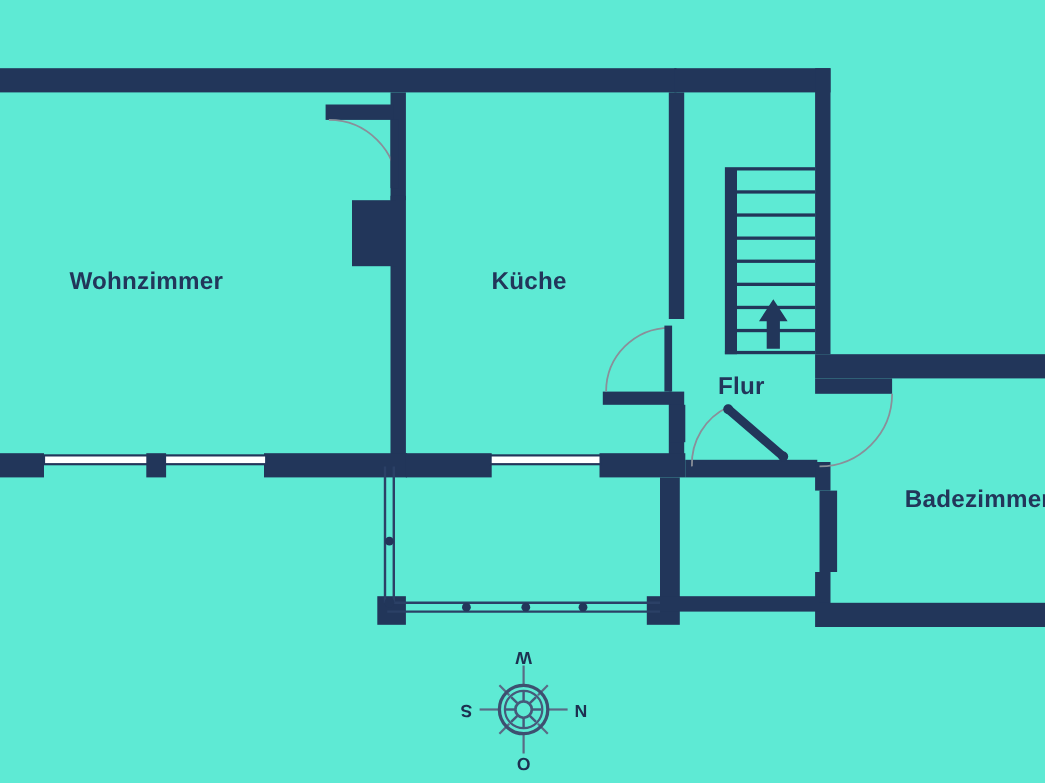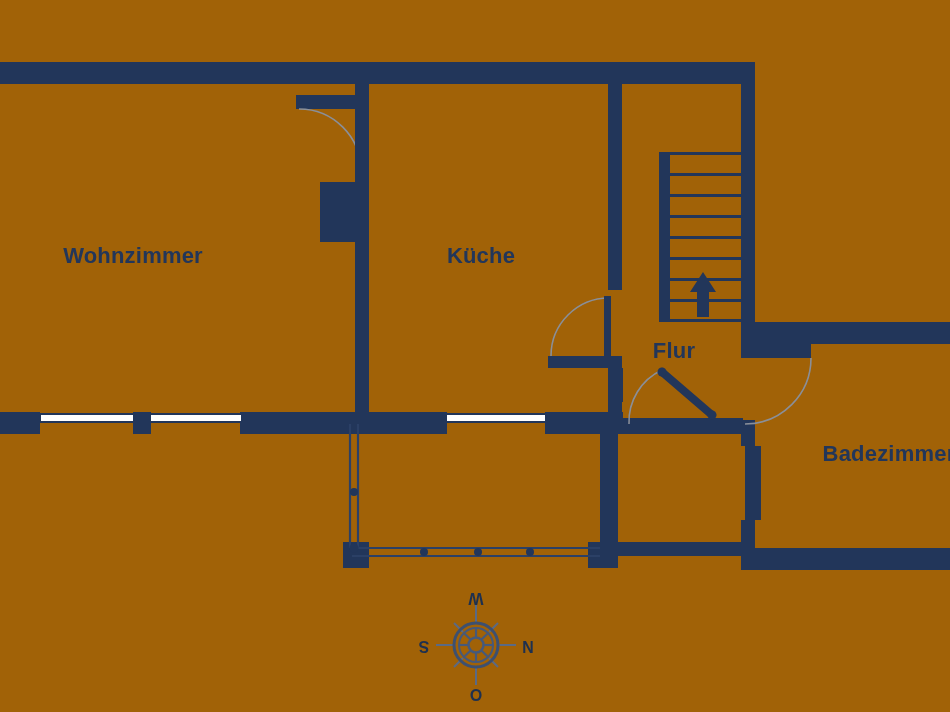--- a/index.html
+++ b/index.html
@@ -8,21 +8,21 @@
     padding: 0;
     background: #ffffff;
   }
   body {
     font-family: "Liberation Sans", sans-serif;
   }
   #floorplan-page {
     position: relative;
     width: 950px;
     height: 712px;
-    background: #a16207;
+    background: #5eead4;
     overflow: hidden;
   }
   #plan-svg {
     position: absolute;
     left: 0;
     top: 0;
     width: 950px;
     height: 712px;
     display: block;
   }

